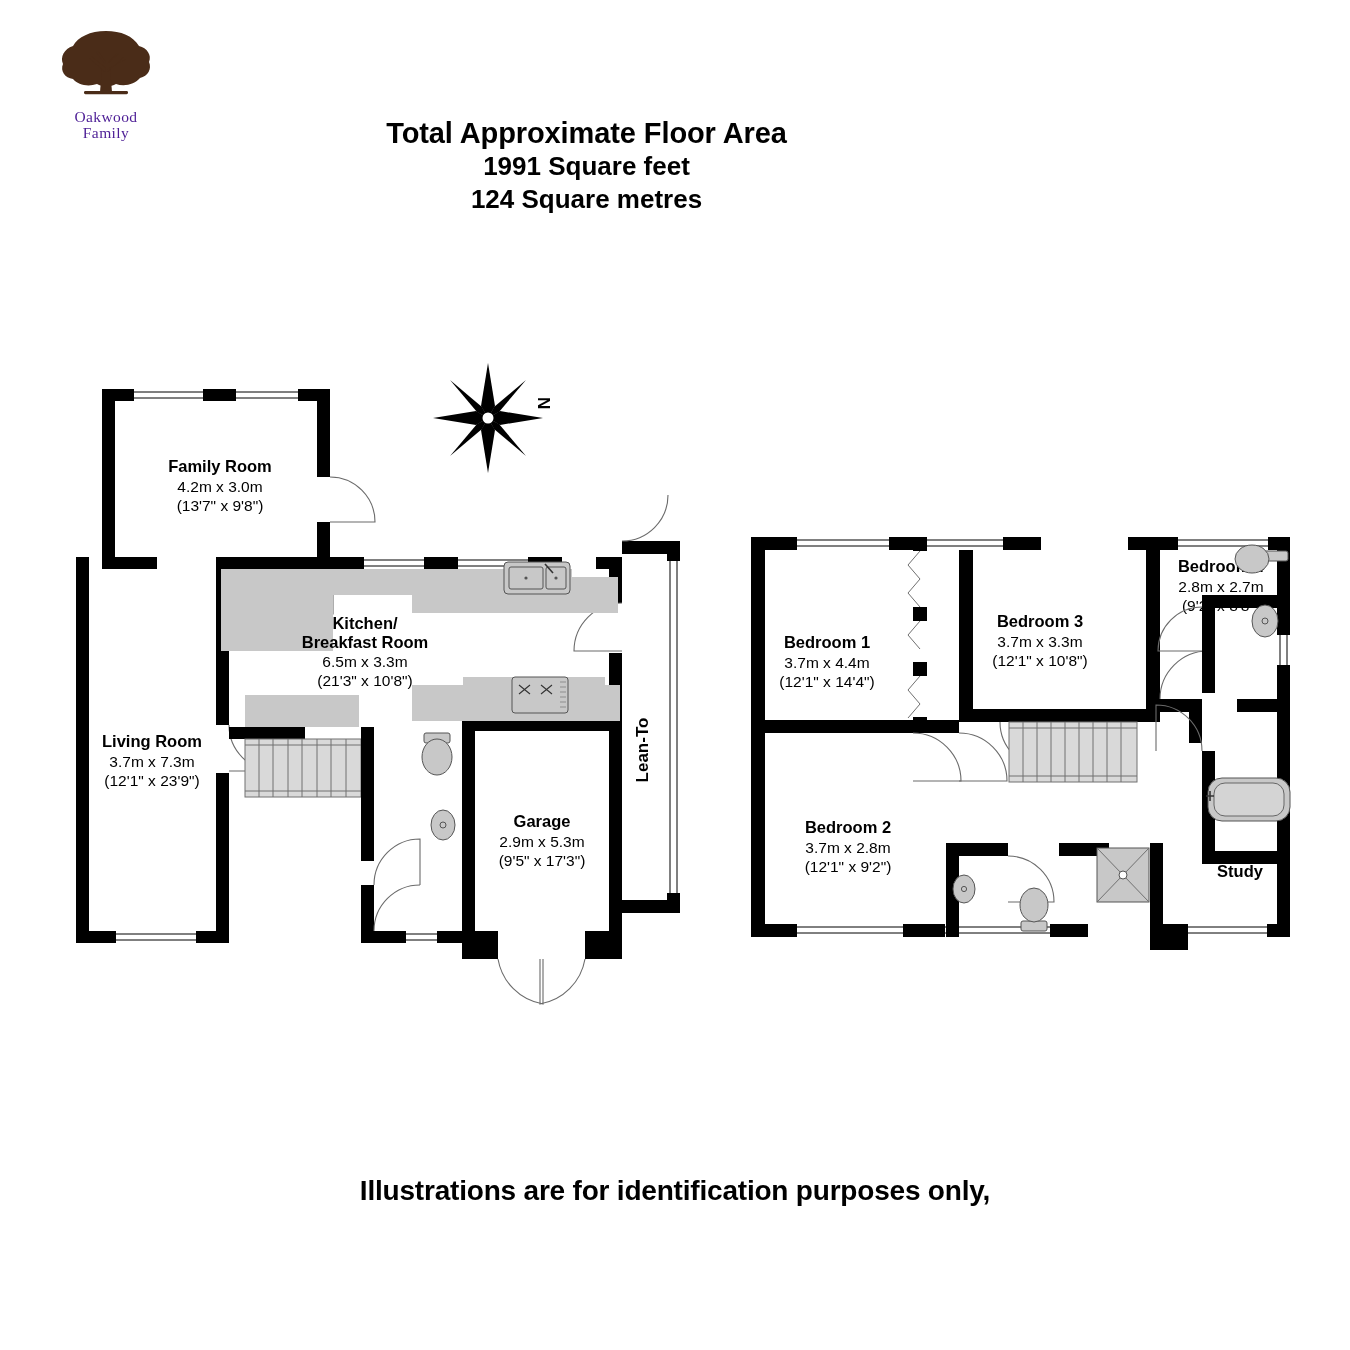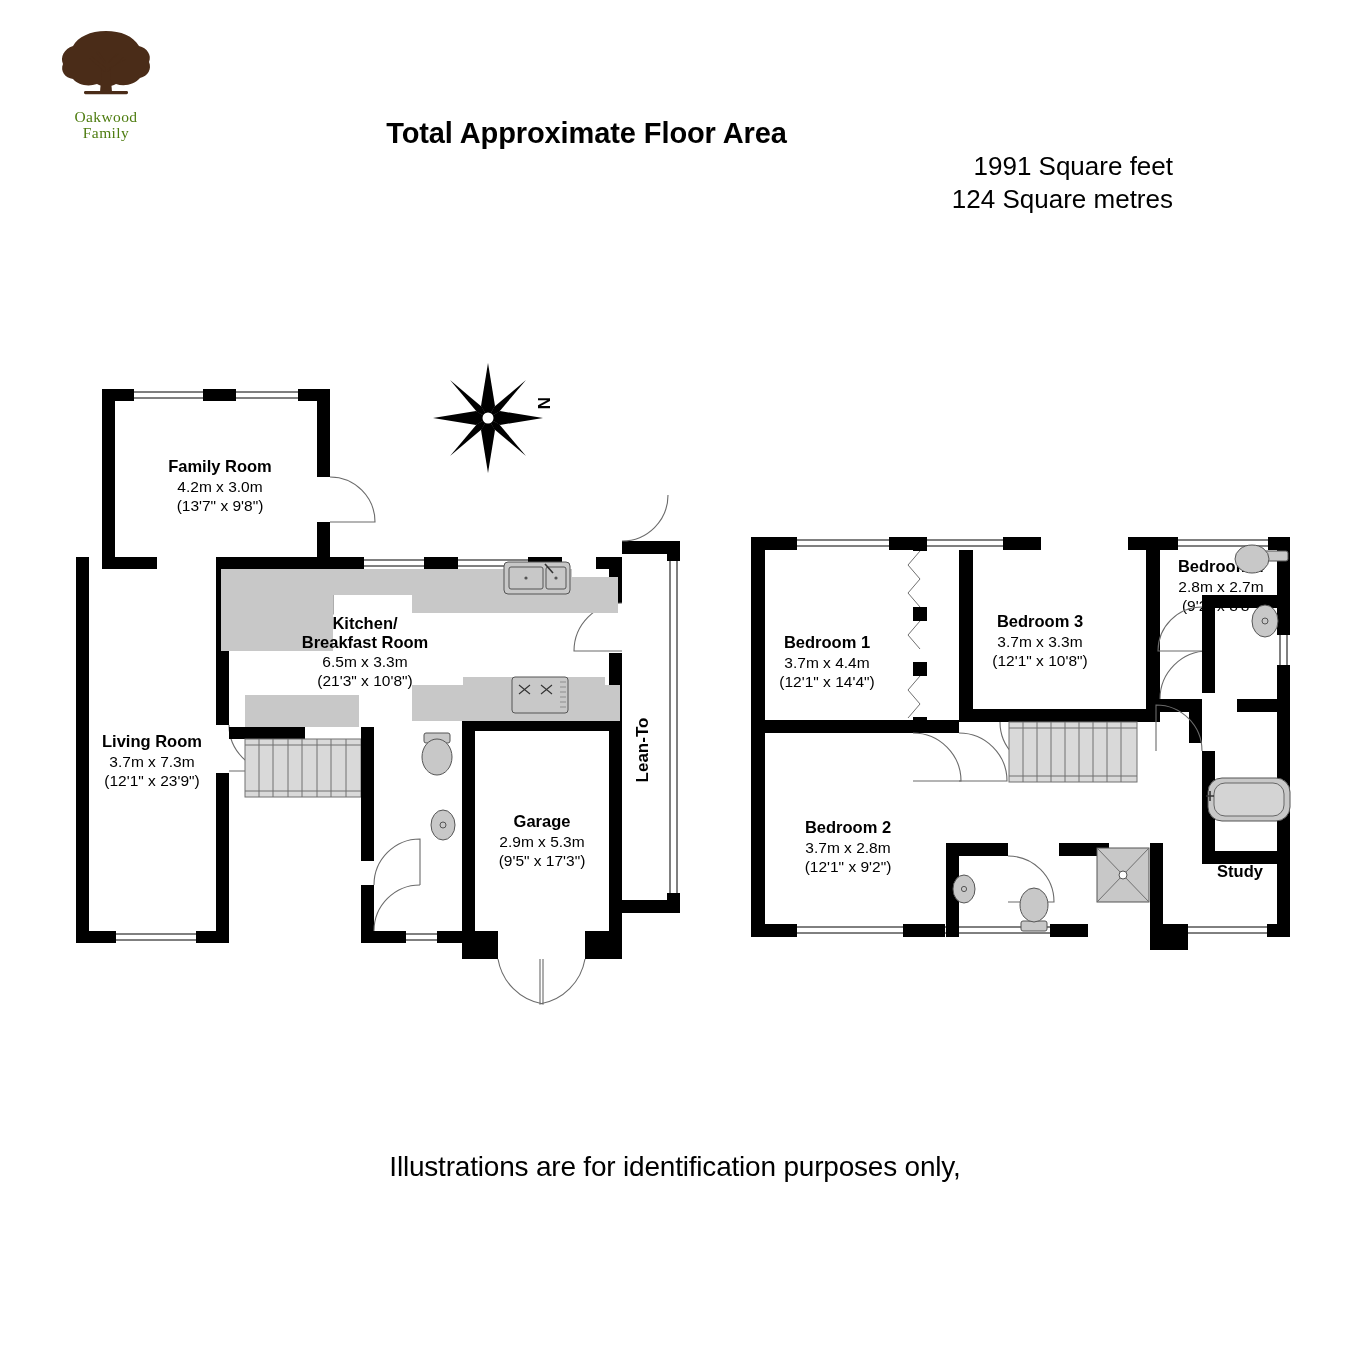--- a/index.html
+++ b/index.html
@@ -22,21 +22,21 @@
     position: absolute;
     left: 40px;
     top: 28px;
     width: 132px;
     height: 122px;
     text-align: center;
   }
   #logo svg { display: block; margin: 0 auto; }
   #logo .logo-text {
     font-family: "Liberation Serif", serif;
-    color: #4d7c0f;
+    color: #4c1d95;
     line-height: 1.02;
     margin-top: 1px;
   }
   #logo .logo-line1 { font-size: 15.5px; letter-spacing: .4px; }
   #logo .logo-line2 { font-size: 15.5px; letter-spacing: .4px; }
 
   
   #header {
     position: absolute;
     left: 0;
@@ -45,23 +45,22 @@
     text-align: center;
   }
   #header .title-main {
     font-size: 29px;
     font-weight: bold;
     letter-spacing: -0.1px;
     line-height: 1.18;
   }
   #header .title-sub {
     font-size: 26px;
-    font-weight: normal;
+    font-weight: bold;
     line-height: 1.28;
-    text-align: right;
   }
 
   
   #plan {
     position: absolute;
     left: 0;
     top: 355px;
     width: 1350px;
     height: 710px;
   }
@@ -70,23 +69,24 @@
   
   #footer {
     position: absolute;
     left: 0;
     top: 1148px;
     width: 1350px;
     text-align: center;
   }
   #footer .disc-line {
     font-size: 28px;
-    font-weight: normal;
+    font-weight: bold;
     line-height: 1.38;
     letter-spacing: -0.2px;
+    margin-top: 24px;
   }
 
   
   .rm-name { font-family: "Liberation Sans", sans-serif; font-size: 16.5px; font-weight: bold; text-anchor: middle; }
   .rm-dim  { font-family: "Liberation Sans", sans-serif; font-size: 15.5px; font-weight: normal; text-anchor: middle; }
   .vert-name { font-family: "Liberation Sans", sans-serif; font-size: 17px; font-weight: bold; text-anchor: middle; }
   .compass-n { font-family: "Liberation Sans", sans-serif; font-size: 17px; font-weight: bold; }
 
   .wall { fill: #000000; }
   .fixture { fill: #c8c8c8; stroke: #555555; stroke-width: 1; }

